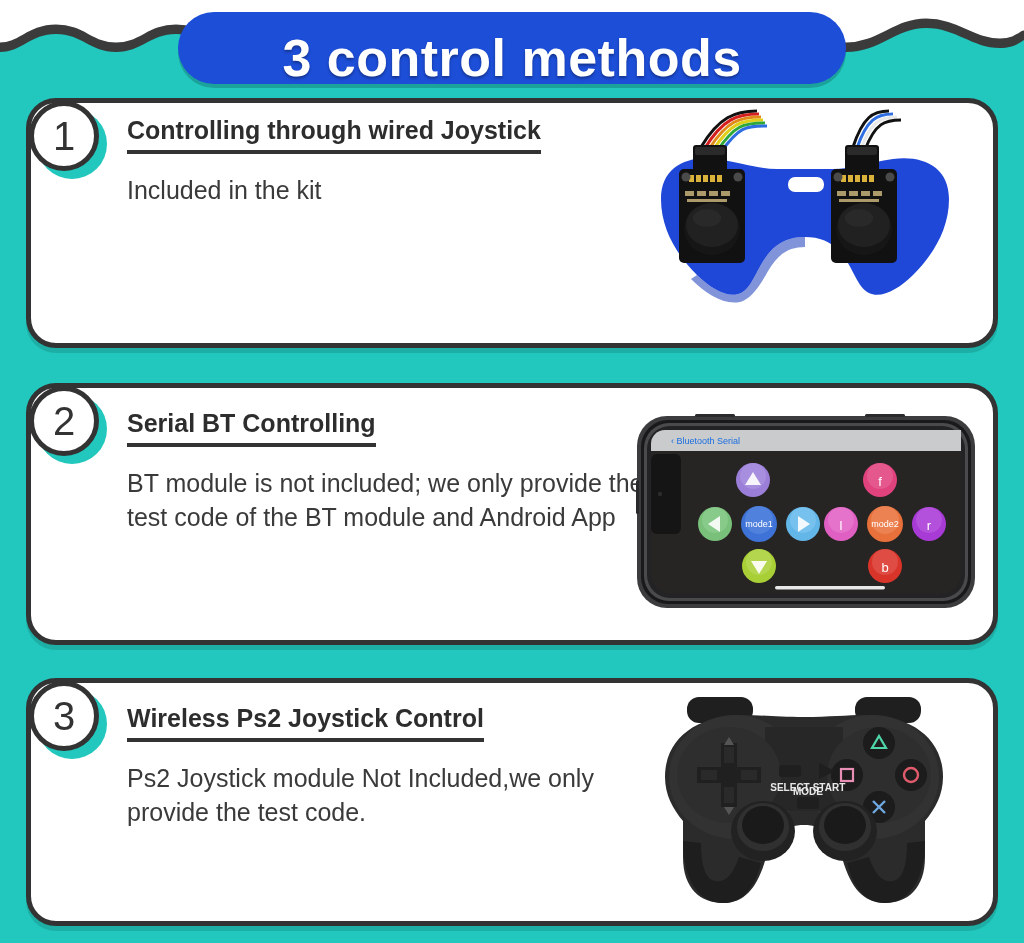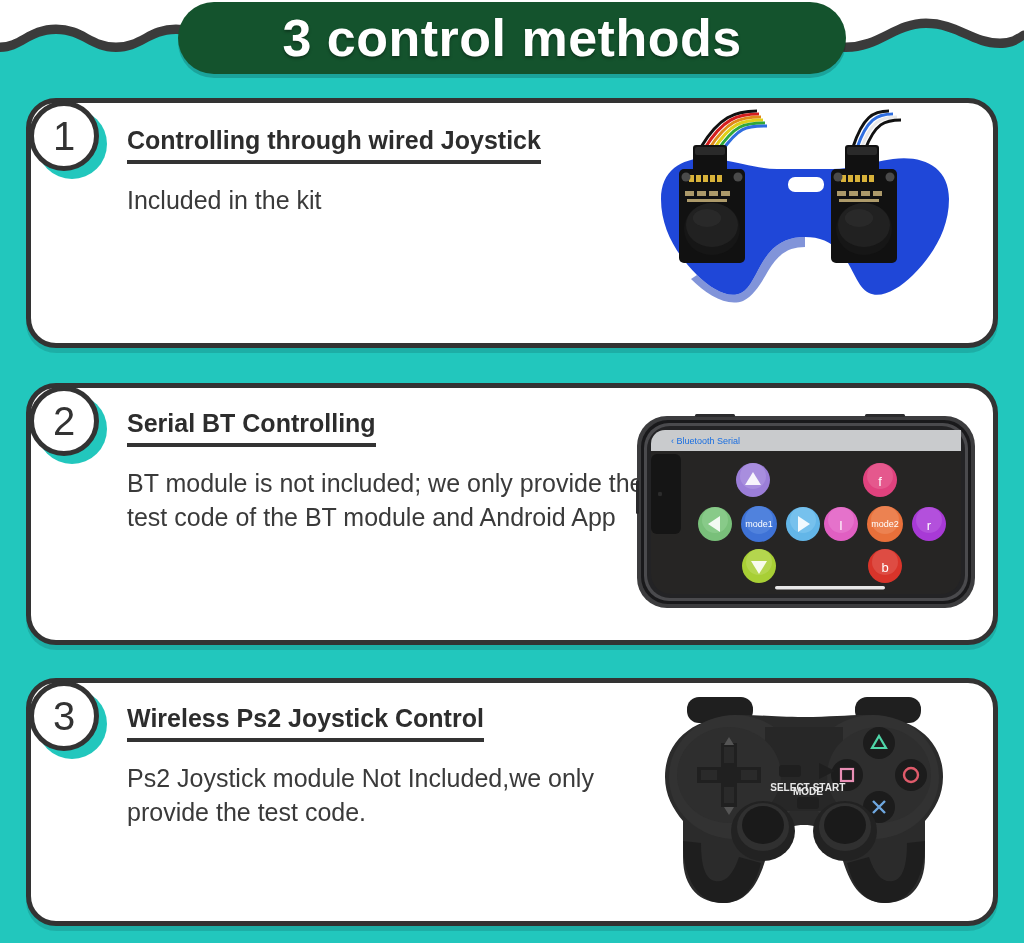--- a/index.html
+++ b/index.html
@@ -22,28 +22,28 @@
     left: 0; top: 0;
     width: 1024px; height: 943px;
     z-index: 0;
   }
   .bg-teal svg { display: block; }
 
   
   .title-pill {
     position: absolute;
     left: 178px;
-    top: 2px;
+    top: 12px;
     width: 668px;
     height: 72px;
-    background: #14532d;
+    background: #1d4ed8;
     border-radius: 36px;
     z-index: 5;
     display: flex;
-    align-items: center;
+    align-items: flex-end;
     justify-content: center;
     box-shadow: 0 4px 0 rgba(0,0,0,0.18);
   }
   .title-pill-text {
     color: #ffffff;
     font-size: 52px;
     font-weight: bold;
     letter-spacing: 0.5px;
     line-height: 1;
     white-space: nowrap;
@@ -98,21 +98,21 @@
     font-size: 40px;
     font-weight: normal;
     color: #333333;
     line-height: 1;
   }
 
   
   .card-text {
     position: absolute;
     left: 96px;
-    top: 22px;
+    top: 12px;
     width: 520px;
   }
   .card-heading {
     font-size: 25px;
     font-weight: bold;
     color: #2d2d2d;
     line-height: 1.2;
     display: inline-block;
     border-bottom: 4px solid #333333;
     padding-bottom: 5px;

